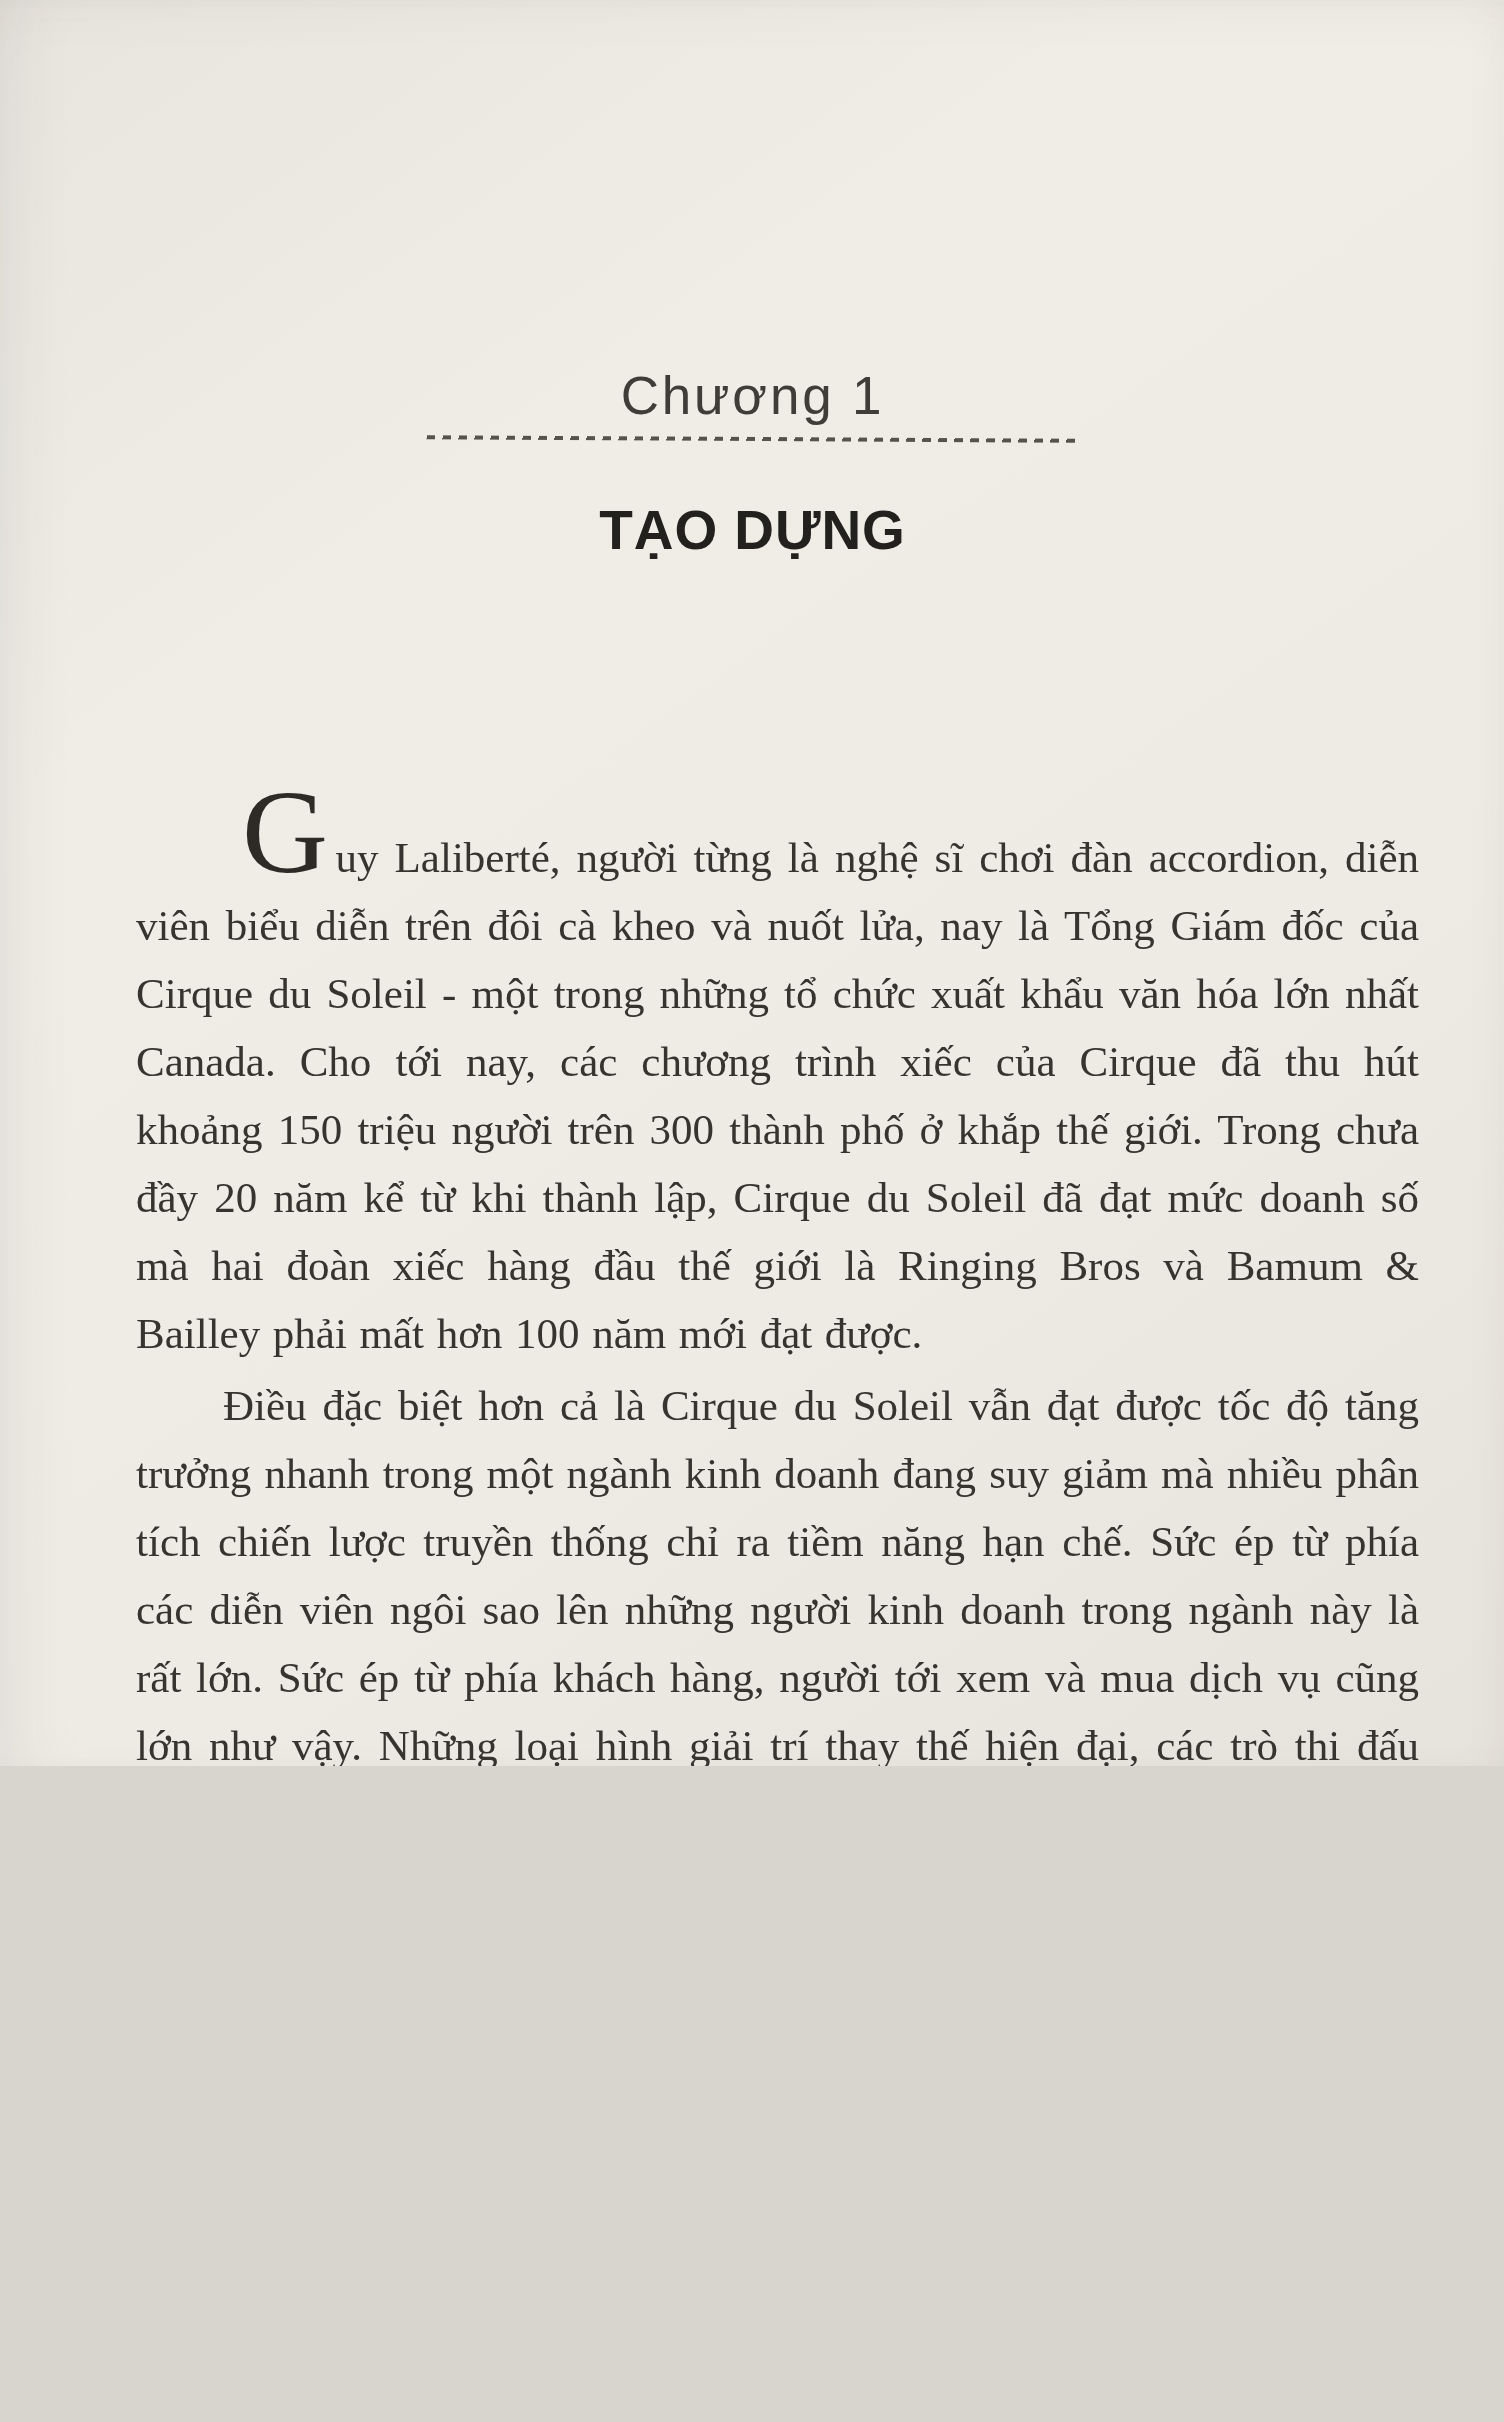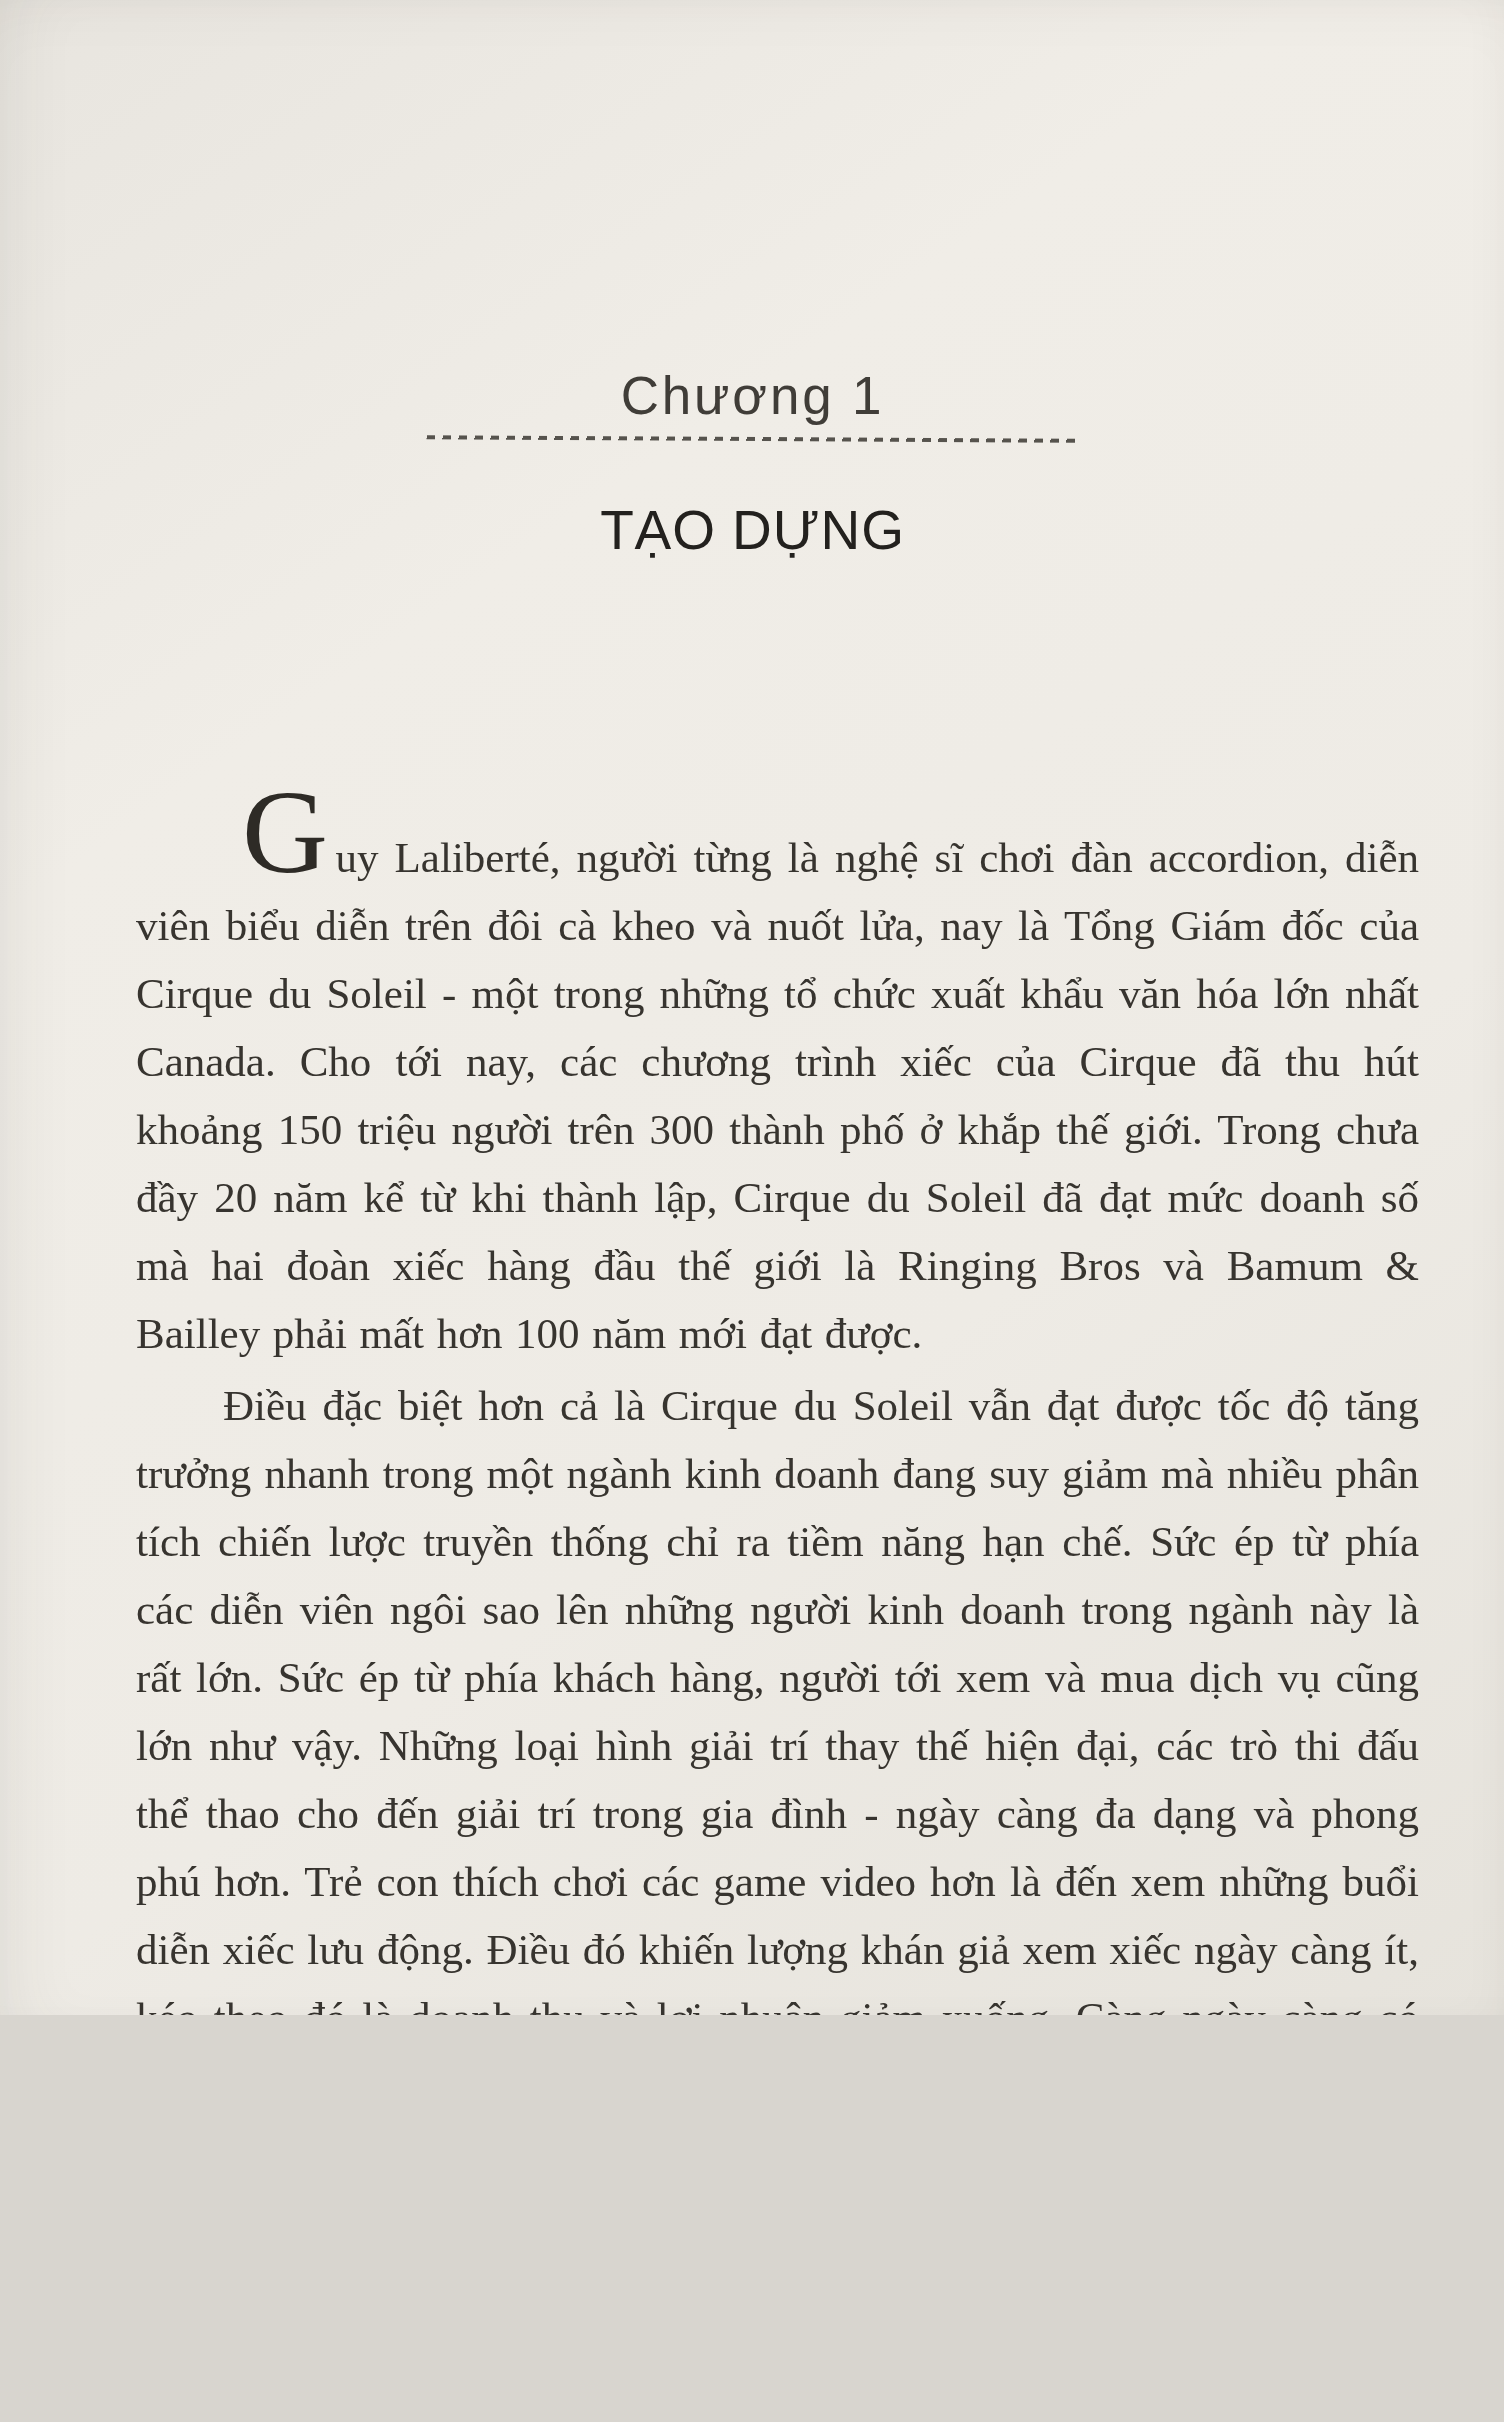--- a/index.html
+++ b/index.html
@@ -3,21 +3,21 @@
 <meta charset="utf-8">
 <style>
   html, body {
     margin: 0;
     padding: 0;
     background: #d8d5cf;
   }
   .page {
     position: relative;
     width: 1505px;
-    height: 2015px;
+    height: 1766px;
     margin: 0;
     overflow: hidden;
     background: linear-gradient(145deg, #e8e5df 0%, #f0ede7 30%, #eeebe5 65%, #e6e3dc 100%);
     box-shadow: inset 47px 0 76px -47px rgba(60,55,45,0.10),
                 inset -24px 0 57px -38px rgba(60,55,45,0.08),
                 inset 0 38px 76px -47px rgba(60,55,45,0.06);
     font-family: "Liberation Serif", serif;
   }
 
   
@@ -44,21 +44,21 @@
   }
 
   
   .title-block {
     position: absolute;
     top: 488px;
     left: 0;
     right: 0;
     text-align: center;
     font-family: "Liberation Sans", sans-serif;
-    font-weight: 400;
+    font-weight: 700;
     font-size: 55px;
     line-height: 85px;
     letter-spacing: 0.9px;
     color: #23211e;
   }
 
   
   .body-block {
     position: absolute;
     top: 820px;

